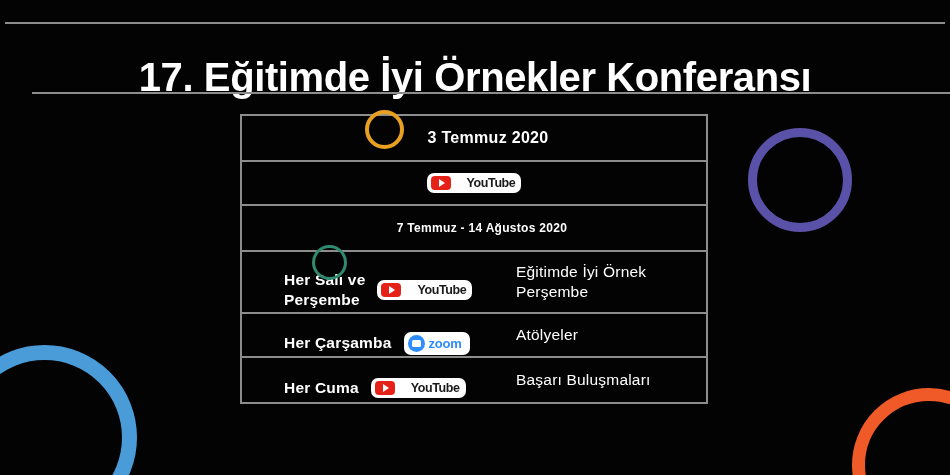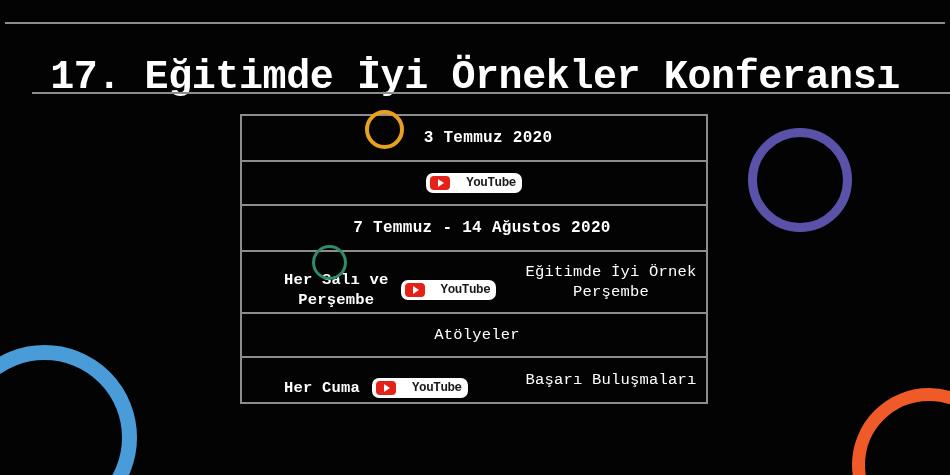--- a/index.html
+++ b/index.html
@@ -7,21 +7,21 @@
     padding: 0;
     background: #000000;
   }
 
   #slide {
     position: relative;
     width: 950px;
     height: 475px;
     background: #030303;
     overflow: hidden;
-    font-family: Liberation Mono, monospace;
+    font-family: Liberation Sans, sans-serif;
     color: #ffffff;
   }
 
   
   .deco-circle {
     position: absolute;
     border-radius: 50%;
     background: transparent;
     pointer-events: none;
   }
@@ -82,39 +82,38 @@
     width: 468px;
     border: 2px solid #8d8d8d;
     border-collapse: collapse;
     box-sizing: border-box;
   }
   .s-row {
     display: flex;
     align-items: center;
     border-bottom: 2px solid #8d8d8d;
     box-sizing: border-box;
-    text-align: center;
   }
   .s-row:last-child { border-bottom: none; }
 
   .row-date     { height: 46px; justify-content: center; }
   .row-event    { height: 46px; justify-content: center; }
   .row-logo     { height: 44px; justify-content: center; }
   .row-range    { height: 46px; justify-content: center; }
   .row-sched    { height: 62px; }
   .row-sched-sm { height: 44px; }
 
   .date-text {
     font-size: 16px;
     font-weight: bold;
     letter-spacing: 0.3px;
     padding-left: 28px;
   }
   .range-text {
-    font-size: 16px;
+    font-size: 12px;
     font-weight: bold;
     letter-spacing: 0.3px;
     padding-left: 16px;
   }
   .event-text {
     font-size: 16px;
     font-weight: normal;
     letter-spacing: 0.2px;
   }
 
@@ -244,20 +243,27 @@
 Perşembe</span>
         <span class="badge badge-yt">
           <span class="yt-play"></span>
           <span class="yt-word">YouTube</span>
         </span>
       </div>
       <div class="cell-right">Eğitimde İyi Örnek Perşembe</div>
     </div>
 
     <div class="s-row row-sched-sm">
+      <div class="cell-left">
+        <span class="day-label">Her Çarşamba</span>
+        <span class="badge badge-zoom">
+          <span class="zm-cam"></span>
+          <span class="zm-word">zoom</span>
+        </span>
+      </div>
       <div class="cell-right">Atölyeler</div>
     </div>
 
     <div class="s-row row-sched-sm">
       <div class="cell-left">
         <span class="day-label">Her Cuma</span>
         <span class="badge badge-yt">
           <span class="yt-play"></span>
           <span class="yt-word">YouTube</span>
         </span>

